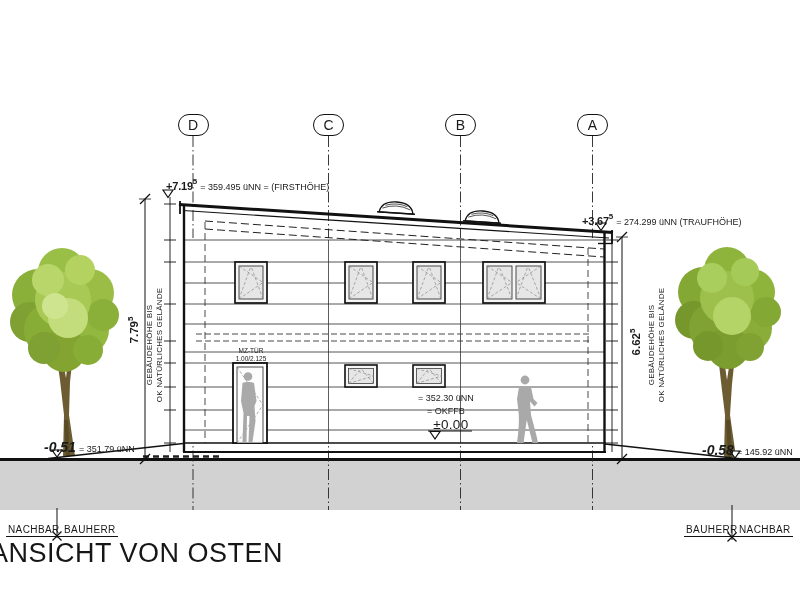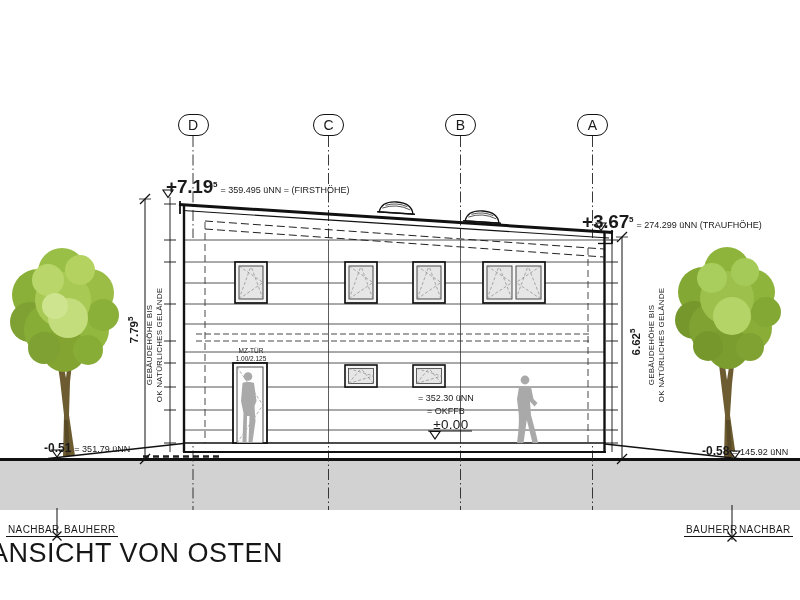--- a/index.html
+++ b/index.html
@@ -2,22 +2,22 @@
 <html><head>
 <meta charset="utf-8">
 <style>
   html,body{margin:0;padding:0;background:#fff;}
   .canvas{
     position:relative;width:800px;height:600px;background:#ffffff;overflow:hidden;
     font-family:"Liberation Sans",sans-serif;color:#1a1a1a;
   }
   .canvas svg{position:absolute;left:0;top:0;}
   .abs{position:absolute;white-space:nowrap;}
-  .lvl-big{font-size:19px;font-weight:600;letter-spacing:-0.2px;}
-  .lvl-mid{font-size:12px;font-weight:600;}
+  .lvl-big{font-size:11px;font-weight:600;letter-spacing:-0.2px;}
+  .lvl-mid{font-size:14px;font-weight:600;font-style:italic;}
   .lvl-small{font-size:9px;font-weight:400;margin-left:3px;}
   sup.s5{font-size:8px;font-weight:600;vertical-align:super;line-height:0;}
   .axis-bubble{
     position:absolute;width:31px;height:22px;border:1.6px solid #111;border-radius:12px;
     background:#fff;display:flex;align-items:center;justify-content:center;
     font-size:14px;font-weight:500;box-sizing:border-box;
   }
   .rot{transform:rotate(-90deg);text-align:center;}
   .dim-value{font-size:11.5px;font-weight:600;width:60px;height:16px;line-height:16px;}
   .dim-label{font-size:8px;line-height:10px;width:176px;height:22px;font-weight:500;letter-spacing:0.2px;}

